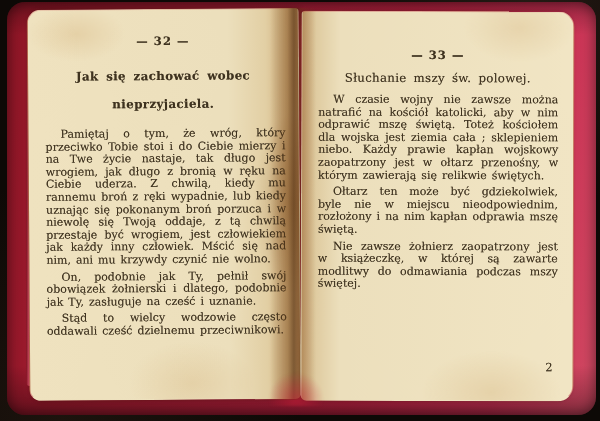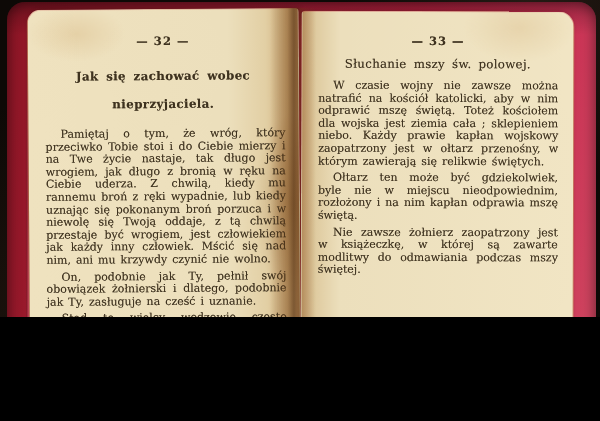--- a/index.html
+++ b/index.html
@@ -1,17 +1,17 @@
 <!DOCTYPE html>
 <html><head>
 <meta charset="utf-8">
 <style>
   html,body{margin:0;padding:0;background:#000;}
   #stage{
-    position:relative;width:600px;height:317px;overflow:hidden;
+    position:relative;width:600px;height:421px;overflow:hidden;
     font-family:"DejaVu Serif","Liberation Serif",serif;
     background:
       radial-gradient(circle at 88% 2%, #251a14 0%, rgba(20,12,8,0) 30%),
       radial-gradient(circle at 10% 100%, #1c130d 0%, rgba(20,12,8,0) 35%),
       #0d0906;
   }
   
   .cover{
     position:absolute;left:7px;top:2px;width:589px;height:413px;
     border-radius:18px;
@@ -63,21 +63,21 @@
   .gutter-stain{
     position:absolute;left:268px;top:372px;width:56px;height:34px;
     background:radial-gradient(ellipse at 50% 80%, rgba(196,30,55,.55), rgba(196,30,55,0) 70%);
     pointer-events:none;filter:blur(1px);
   }
   .page-inner{position:relative;width:100%;height:100%;}
   .pg-head{
     text-align:center;font-size:11.5px;font-weight:600;letter-spacing:1px;
   }
   .page-left .pg-head{padding-top:24px;}
-  .page-right .pg-head{padding-top:22px;}
+  .page-right .pg-head{padding-top:36px;}
   .heading{
     text-align:center;font-weight:bold;font-size:11.8px;
     letter-spacing:.4px;word-spacing:3px;
   }
   .heading-left{margin:14px auto 0;max-width:200px;line-height:28px;}
   .heading-right{margin:9px auto 0;line-height:15px;}
   .subheading{
     text-align:center;font-weight:normal;font-size:11.8px;
     letter-spacing:.3px;word-spacing:3px;margin:9px auto 0;line-height:15px;
   }

